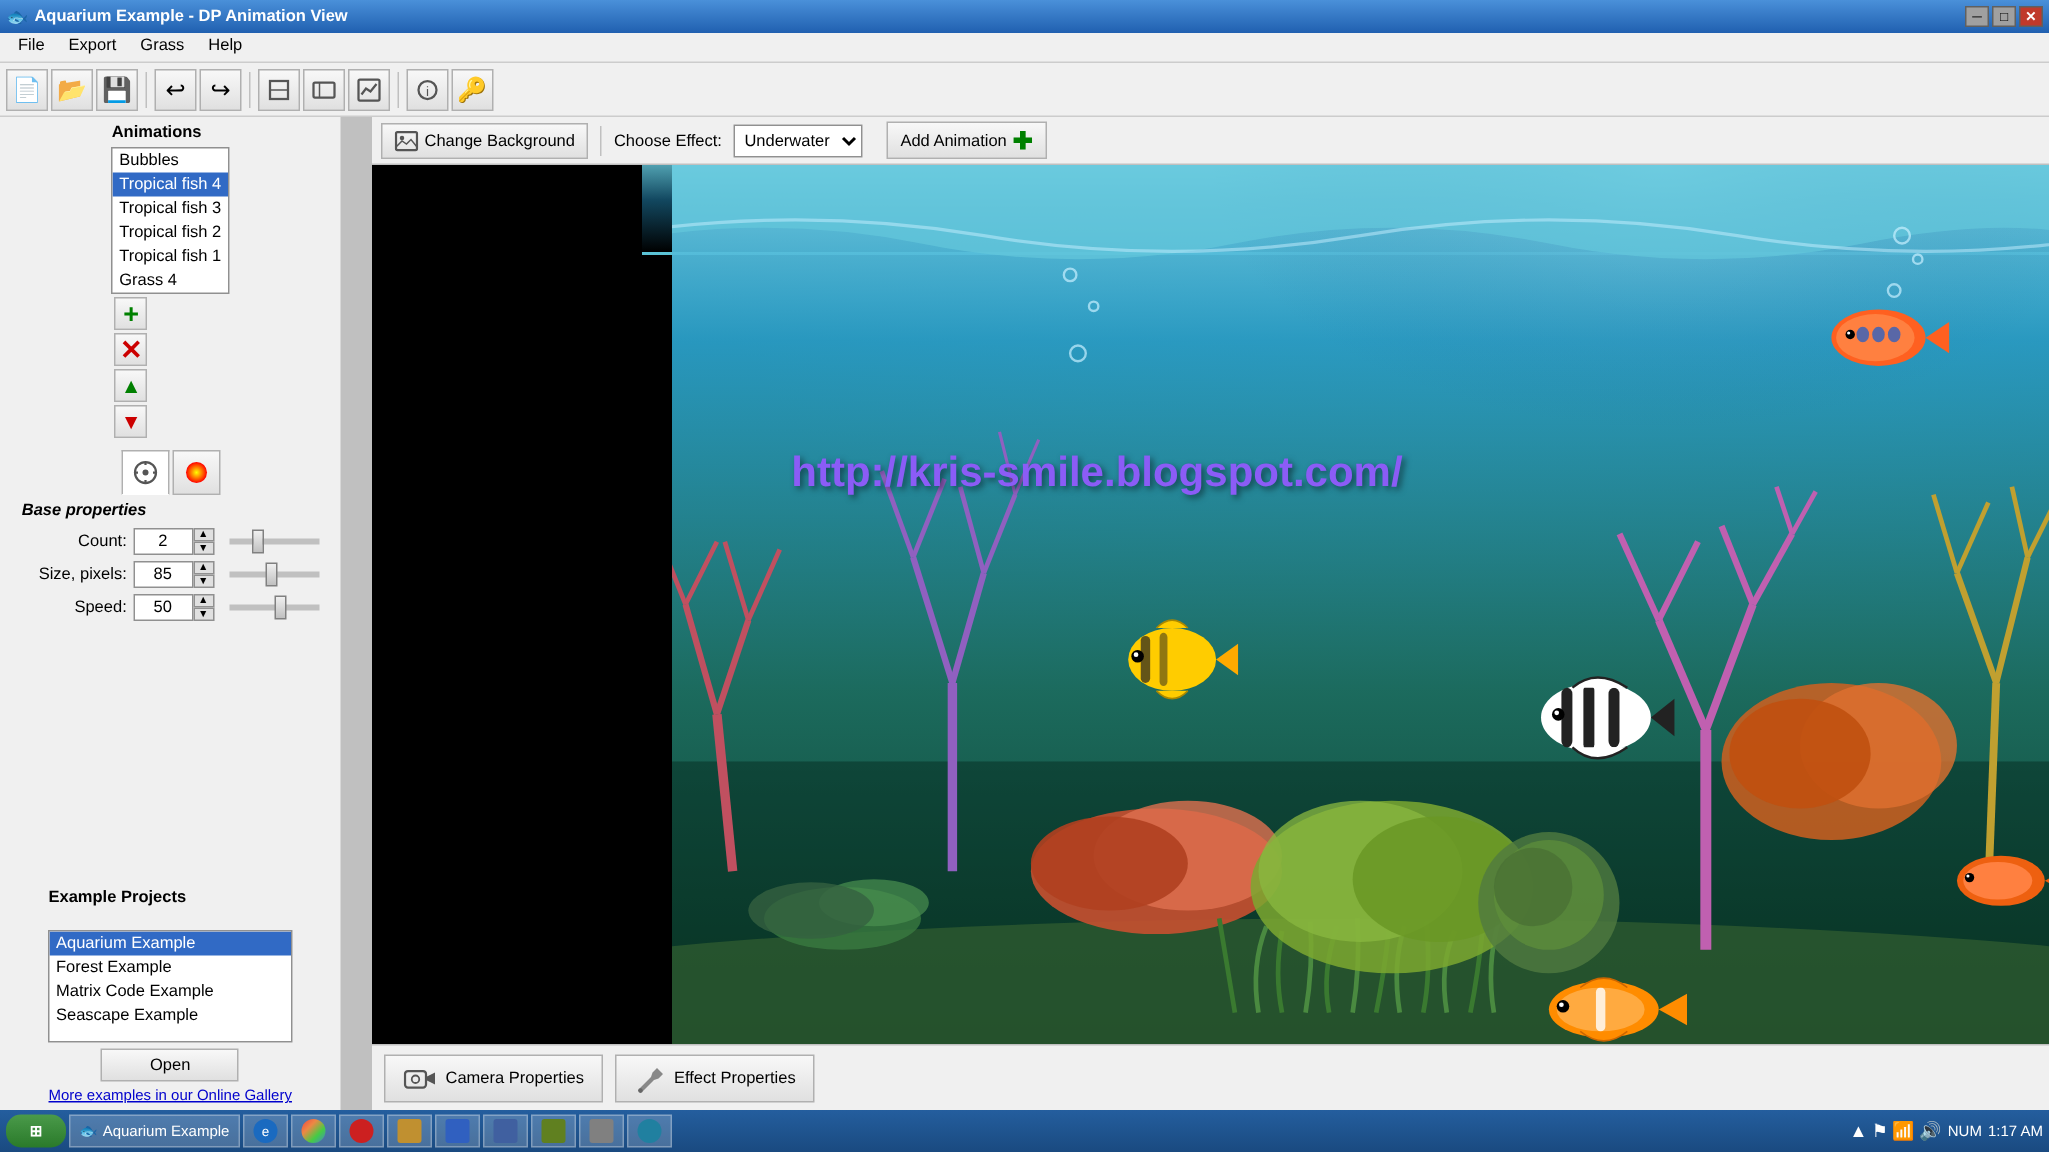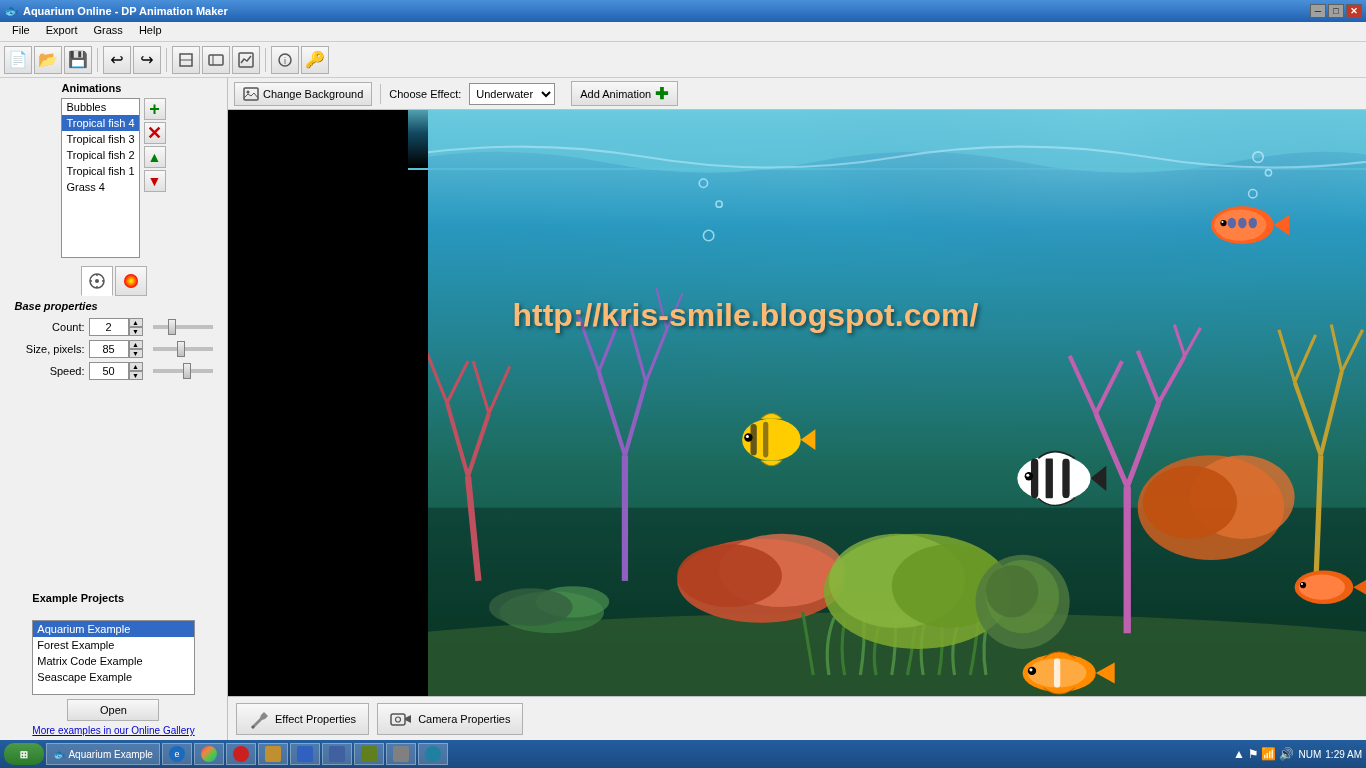--- a/index.html
+++ b/index.html
@@ -86,20 +86,21 @@
       font-weight: bold;
       font-size: 11px;
       margin-bottom: 4px;
       display: flex;
       align-items: center;
       gap: 4px;
     }
     #animations-list-container {
       display: flex;
       gap: 2px;
+      flex-direction: column;
     }
     #animations-list {
       flex: 1;
       height: 160px;
       border: 1px solid #909090;
       background: white;
       overflow-y: auto;
     }
     .anim-item {
       padding: 2px 4px;
@@ -232,20 +233,21 @@
       font-size: 10px;
       text-align: center;
       display: block;
     }
 
     
     #right-area {
       flex: 1;
       display: flex;
       flex-direction: column;
+      margin-left: 20px;
     }
 
     
     #effect-toolbar {
       height: 32px;
       background: #f0f0f0;
       border-bottom: 1px solid #c0c0c0;
       display: flex;
       align-items: center;
       padding: 0 6px;
@@ -315,22 +317,22 @@
       width: 200px;
       height: 100%;
       background: #000;
     }
     
     #watermark {
       position: absolute;
       top: 35%;
       left: 25%;
       transform: translateY(-50%);
-      color: #fdba74;
-      font-size: 32px;
+      color: #8b5cf6;
+      font-size: 28px;
       font-weight: bold;
       font-family: Arial, sans-serif;
       text-shadow: 2px 2px 4px rgba(0,0,0,0.5);
       z-index: 10;
       white-space: nowrap;
     }
     
     #bottom-bar {
       height: 44px;
       background: #f0f0f0;
@@ -416,21 +418,21 @@
     ::-webkit-scrollbar { width: 12px; }
     ::-webkit-scrollbar-track { background: #e0e0e0; border: 1px solid #b0b0b0; }
     ::-webkit-scrollbar-thumb { background: #b0b0b0; border: 1px solid #909090; }
   </style>
 </head>
 <body>
 
 <div id="title-bar">
   <div id="title-bar-left">
     <span style="font-size:12px;">🐟</span>
-    <span>Aquarium Online - DP Animation Maker</span>
+    <span>Aquarium Example - DP Animation View</span>
   </div>
   <div id="title-bar-right">
     <div class="title-btn">─</div>
     <div class="title-btn">□</div>
     <div class="title-btn close">✕</div>
   </div>
 </div>
 
 <div id="menu-bar">
   <span class="menu-item">File</span>
@@ -808,34 +810,34 @@
         <circle cx="310" cy="90" r="3" fill="none" stroke="rgba(200,240,255,0.7)" stroke-width="1.5"></circle>
         <circle cx="295" cy="70" r="4" fill="none" stroke="rgba(200,240,255,0.7)" stroke-width="1.5"></circle>
         <circle cx="820" cy="80" r="4" fill="none" stroke="rgba(200,240,255,0.7)" stroke-width="1.5"></circle>
         <circle cx="835" cy="60" r="3" fill="none" stroke="rgba(200,240,255,0.7)" stroke-width="1.5"></circle>
         <circle cx="825" cy="45" r="5" fill="none" stroke="rgba(200,240,255,0.7)" stroke-width="1.5"></circle>
       </svg>
     </div>
 
     <div id="bottom-bar">
       <button class="bottom-prop-btn">
-        <svg width="20" height="20" viewBox="0 0 20 20">
-          <path d="M15,3 L12,6 L11,9 L3,17 L3,17 C2,18 2,18 3,19 L3,19 C4,20 4,20 5,19 L13,11 L16,10 L19,7 Z" fill="#888"></path>
-          <circle cx="4" cy="18" r="1.5" fill="#666"></circle>
-        </svg>
-        <span>Effect Properties</span>
-      </button>
-      <button class="bottom-prop-btn">
         <svg width="22" height="16" viewBox="0 0 22 16">
           <rect x="1" y="3" width="14" height="11" rx="2" fill="none" stroke="#555" stroke-width="1.5"></rect>
           <polygon points="15,7 21,4 21,12 15,9" fill="#555"></polygon>
           <circle cx="8" cy="8.5" r="2.5" fill="none" stroke="#555" stroke-width="1.2"></circle>
         </svg>
         <span>Camera Properties</span>
       </button>
+      <button class="bottom-prop-btn">
+        <svg width="20" height="20" viewBox="0 0 20 20">
+          <path d="M15,3 L12,6 L11,9 L3,17 L3,17 C2,18 2,18 3,19 L3,19 C4,20 4,20 5,19 L13,11 L16,10 L19,7 Z" fill="#888"></path>
+          <circle cx="4" cy="18" r="1.5" fill="#666"></circle>
+        </svg>
+        <span>Effect Properties</span>
+      </button>
     </div>
   </div>
 </div>
 
 <div id="taskbar">
   <div id="taskbar-left">
     <div id="start-btn">⊞</div>
     <div class="taskbar-item">
       <span>🐟</span>
       <span>Aquarium Example</span>
@@ -869,15 +871,15 @@
     </div>
   </div>
   <div id="taskbar-right">
     <div id="sys-tray">
       <span class="tray-icon">▲</span>
       <span class="tray-icon">⚑</span>
       <span class="tray-icon">📶</span>
       <span class="tray-icon">🔊</span>
     </div>
     <span style="color:white; font-size:10px;">NUM</span>
-    <div id="clock">1:29 AM</div>
+    <div id="clock">1:17 AM</div>
   </div>
 </div>
 
 </body></html>

